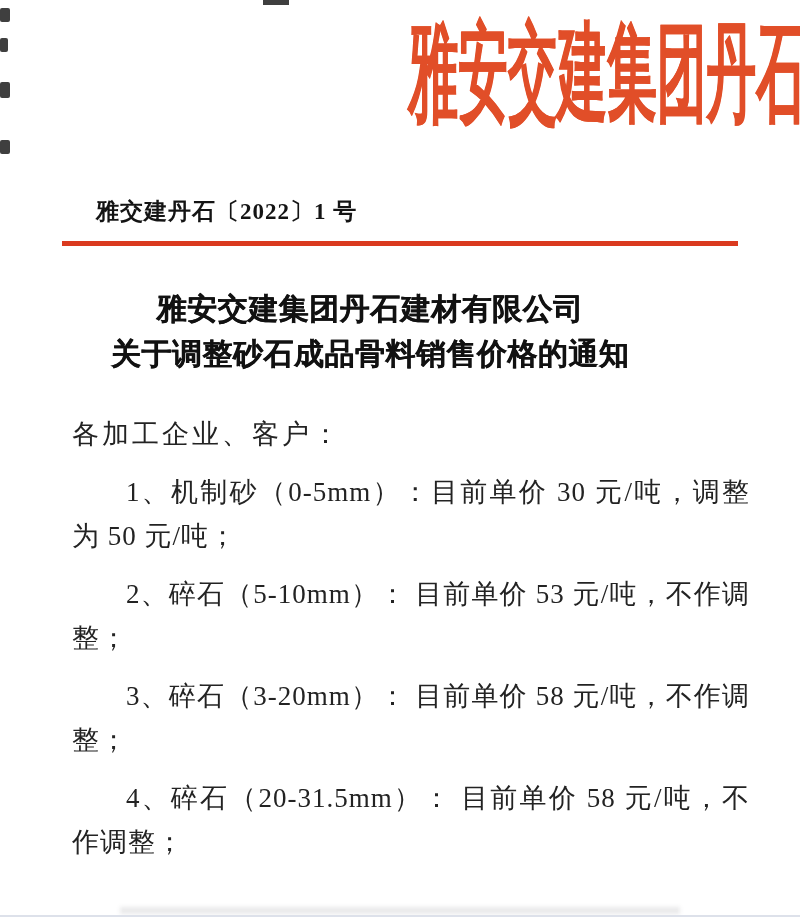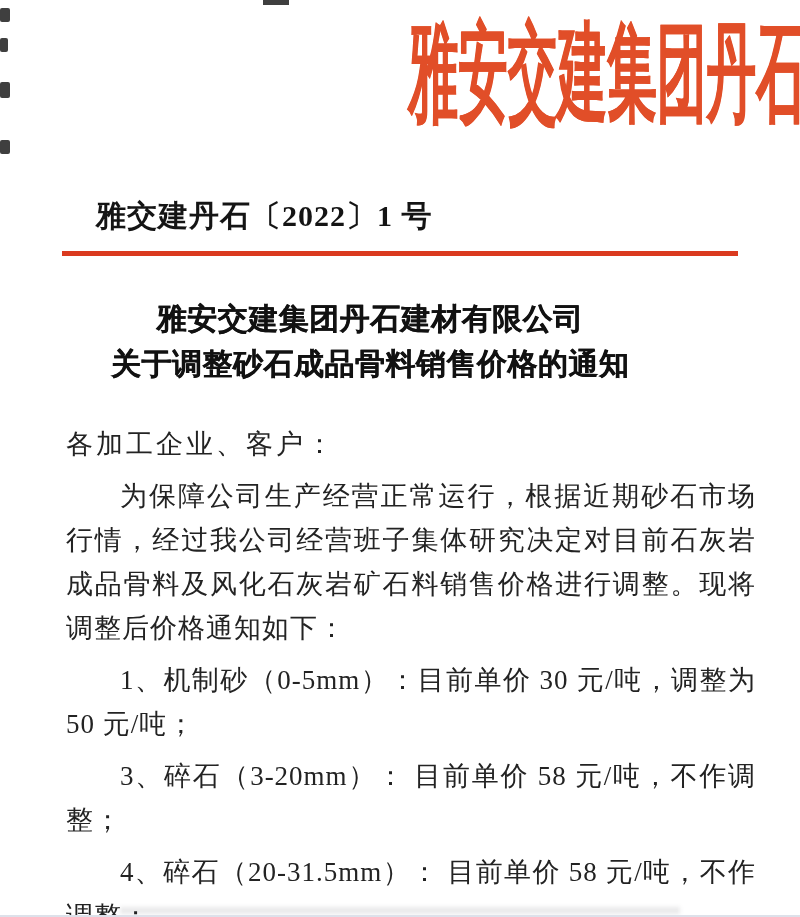--- a/index.html
+++ b/index.html
@@ -64,21 +64,21 @@
     white-space: nowrap;
     text-shadow: 1px 0 0 #e14e28;
   }
 
   .docnum-row {
     margin-top: 56px;
     padding: 0 74px 0 96px;
     display: flex;
     justify-content: space-between;
     align-items: baseline;
-    font-size: 30px;
+    font-size: 23px;
     font-weight: bold;
     color: #141414;
     letter-spacing: 1px;
   }
   .red-rule {
     margin: 14px auto 0 auto;
     width: 676px;
     height: 5px;
     background: #da3a1f;
   }
@@ -100,21 +100,21 @@
   .body-block {
     margin-top: 36px;
     padding: 0 36px 0 58px;
     font-size: 27px;
     line-height: 44px;
     color: #232323;
     letter-spacing: 1px;
     text-align: justify;
   }
   .body-block p {
-    margin: 8px;
+    margin: 14px;
   }
   .salutation {
     letter-spacing: 3px;
   }
   .indent2 {
     text-indent: 2em;
   }
 </style>
 </head>
 <body>
@@ -139,20 +139,20 @@
 
   <div class="red-rule"></div>
 
   <div class="notice-title">
     <div>雅安交建集团丹石建材有限公司</div>
     <div>关于调整砂石成品骨料销售价格的通知</div>
   </div>
 
   <div class="body-block">
     <p class="salutation">各加工企业、客户：</p>
-    <p class="indent2">为保障公司生产经营正常运行，根据近期砂石市场行情，经过我公司经营班子集体研究决定对目前石灰岩成品骨料及风化石灰岩矿石料销售价格进行调整。现将调整后价格通知如下：</p>
     <p class="indent2">1、机制砂（0-5mm）：目前单价 30 元/吨，调整为 50 元/吨；</p>
+    <p class="indent2">2、碎石（5-10mm）： 目前单价 53 元/吨，不作调整；</p>
     <p class="indent2">3、碎石（3-20mm）： 目前单价 58 元/吨，不作调整；</p>
     <p class="indent2">4、碎石（20-31.5mm）： 目前单价 58 元/吨，不作调整；</p>
 
   </div>
 
 </div>
 
 </body></html>

